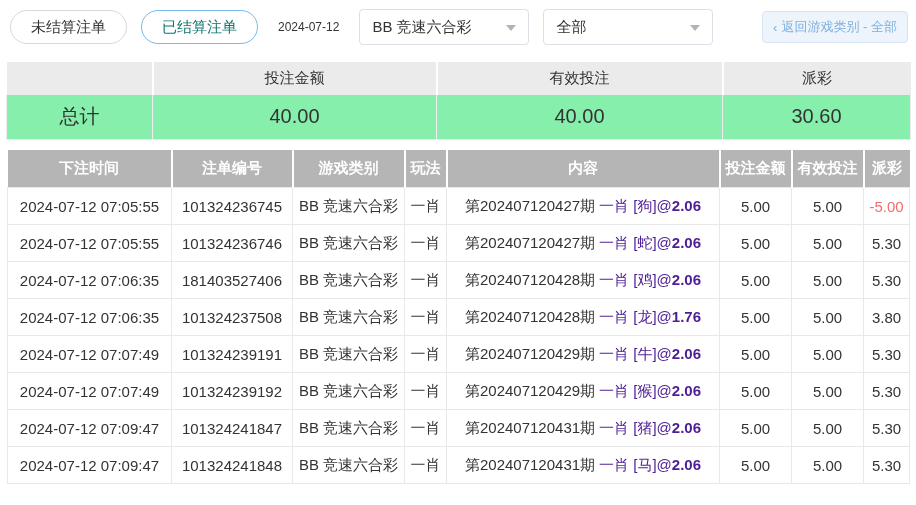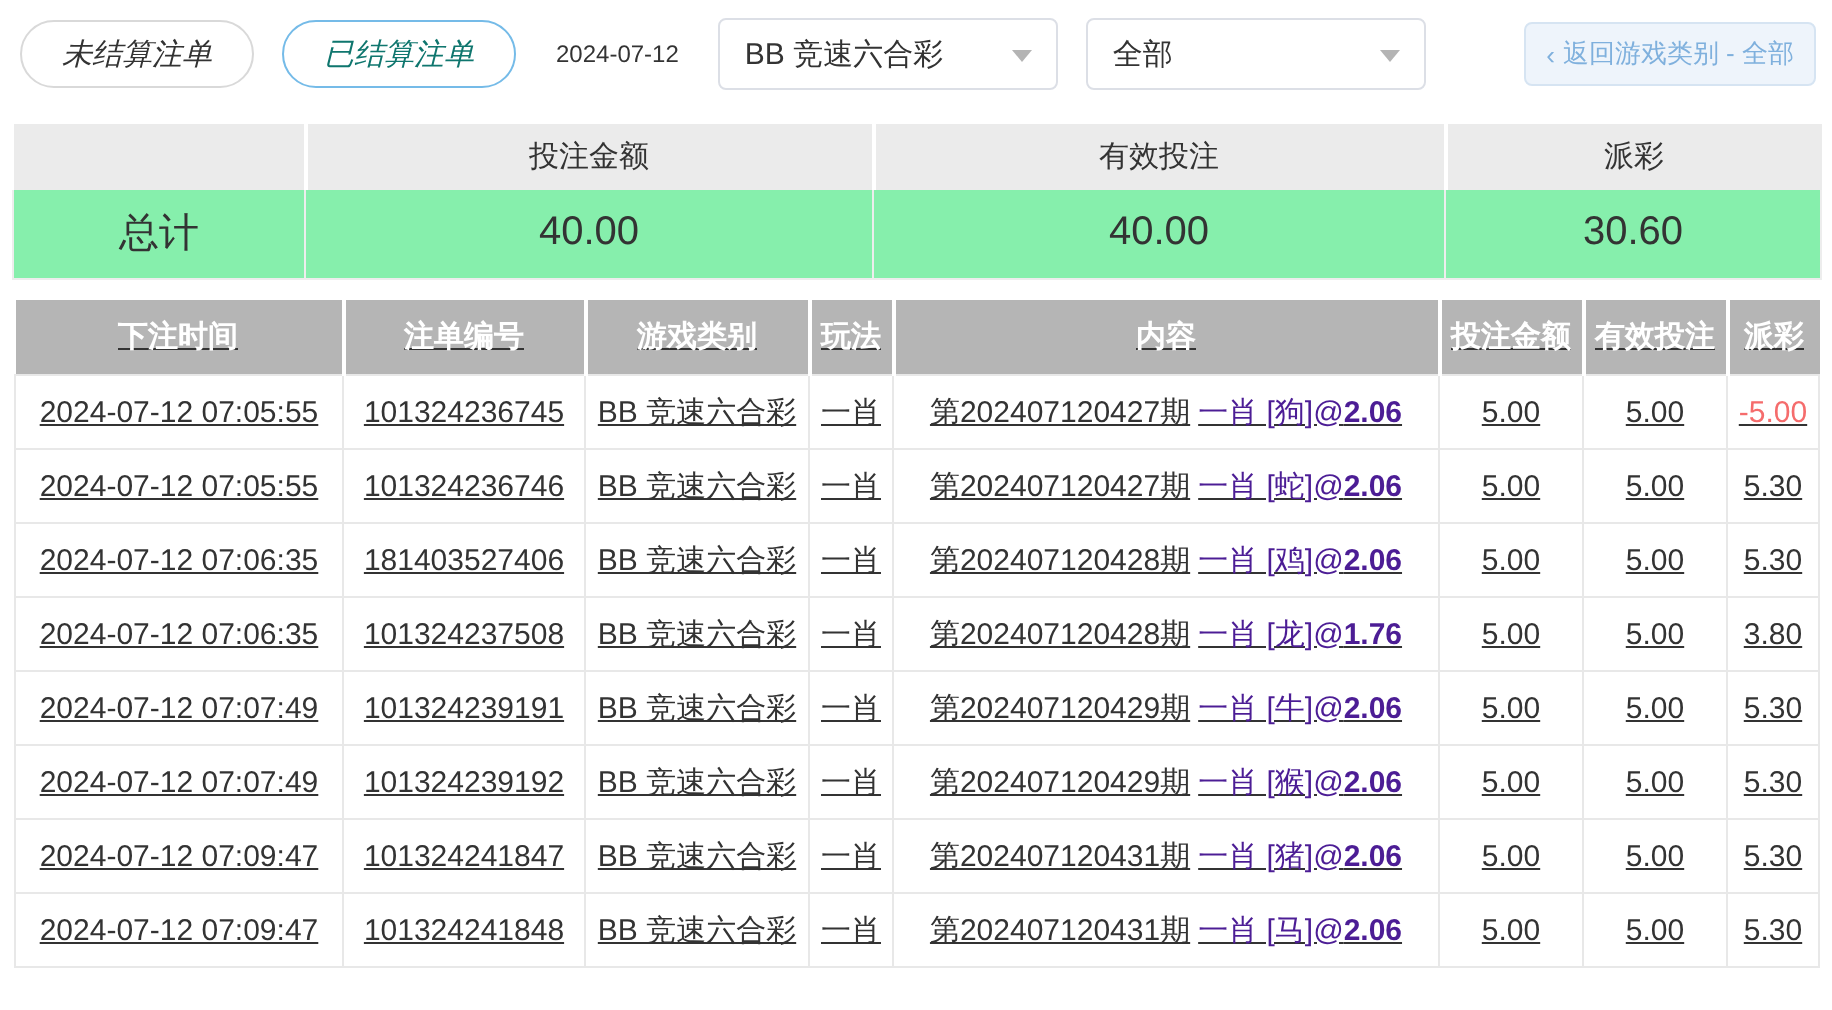--- a/index.html
+++ b/index.html
@@ -23,21 +23,20 @@
     background: #fff;
     border: 1px solid #d9d9d9;
     border-radius: 17px;
     height: 34px;
     padding: 0 20px;
     font-size: 15px;
     color: #333;
     cursor: pointer;
     font-family: inherit;
     white-space: nowrap;
-    font-style: italic;
   }
   .pill-btn.active {
     border-color: #75bbe8;
     color: #0f766e;
   }
   .date-text {
     font-size: 12px;
     color: #333;
     margin: 0 6px;
     white-space: nowrap;
@@ -97,21 +96,21 @@
     text-align: center;
     font-size: 20px;
     color: #333;
     border: 1px solid #ededed;
     border-top: none;
     background: #86efac;
   }
 
   
   .main-wrap { margin: 10px 7px 0 7px; }
-  .main-table { width: 902px; text-decoration: underline; }
+  .main-table { width: 902px; }
   .main-table th {
     background: #b5b5b5;
     color: #fff;
     font-size: 15px;
     font-weight: 700;
     height: 38px;
     text-align: center;
     border-right: 2px solid #fff;
   }
   .main-table th:last-child { border-right: none; }

